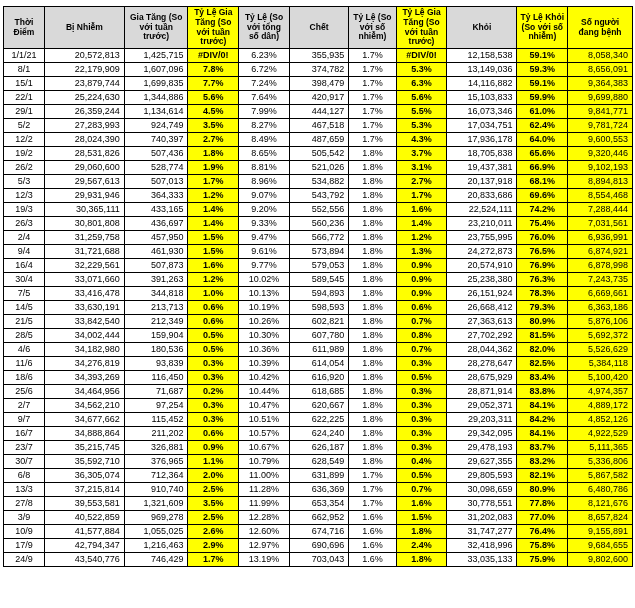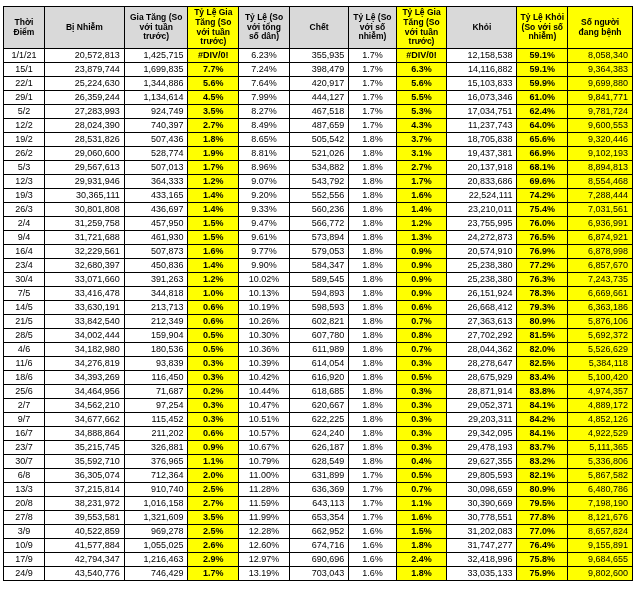--- a/index.html
+++ b/index.html
@@ -97,20 +97,33 @@
           <td class="c hl bold">#DIV/0!</td>
           <td class="c">6.23%</td>
           <td class="r">355,935</td>
           <td class="c">1.7%</td>
           <td class="c hl bold">#DIV/0!</td>
           <td class="r">12,158,538</td>
           <td class="c hl bold">59.1%</td>
           <td class="r hl">8,058,340</td>
         </tr>
         <tr>
+          <td class="c">8/1</td>
+          <td class="r">22,179,909</td>
+          <td class="r">1,607,096</td>
+          <td class="c hl bold">7.8%</td>
+          <td class="c">6.72%</td>
+          <td class="r">374,782</td>
+          <td class="c">1.7%</td>
+          <td class="c hl bold">5.3%</td>
+          <td class="r">13,149,036</td>
+          <td class="c hl bold">59.3%</td>
+          <td class="r hl">8,656,091</td>
+        </tr>
+        <tr>
           <td class="c">15/1</td>
           <td class="r">23,879,744</td>
           <td class="r">1,699,835</td>
           <td class="c hl bold">7.7%</td>
           <td class="c">7.24%</td>
           <td class="r">398,479</td>
           <td class="c">1.7%</td>
           <td class="c hl bold">6.3%</td>
           <td class="r">14,116,882</td>
           <td class="c hl bold">59.1%</td>
@@ -157,21 +170,21 @@
         </tr>
         <tr>
           <td class="c">12/2</td>
           <td class="r">28,024,390</td>
           <td class="r">740,397</td>
           <td class="c hl bold">2.7%</td>
           <td class="c">8.49%</td>
           <td class="r">487,659</td>
           <td class="c">1.7%</td>
           <td class="c hl bold">4.3%</td>
-          <td class="r">11,237,743</td>
+          <td class="r">17,936,178</td>
           <td class="c hl bold">64.0%</td>
           <td class="r hl">9,600,553</td>
         </tr>
         <tr>
           <td class="c">19/2</td>
           <td class="r">28,531,826</td>
           <td class="r">507,436</td>
           <td class="c hl bold">1.8%</td>
           <td class="c">8.65%</td>
           <td class="r">505,542</td>
@@ -279,33 +292,20 @@
           <td class="c hl bold">1.6%</td>
           <td class="c">9.77%</td>
           <td class="r">579,053</td>
           <td class="c">1.8%</td>
           <td class="c hl bold">0.9%</td>
           <td class="r">20,574,910</td>
           <td class="c hl bold">76.9%</td>
           <td class="r hl">6,878,998</td>
         </tr>
         <tr>
-          <td class="c">23/4</td>
-          <td class="r">32,680,397</td>
-          <td class="r">450,836</td>
-          <td class="c hl bold">1.4%</td>
-          <td class="c">9.90%</td>
-          <td class="r">584,347</td>
-          <td class="c">1.8%</td>
-          <td class="c hl bold">0.9%</td>
-          <td class="r">25,238,380</td>
-          <td class="c hl bold">77.2%</td>
-          <td class="r hl">6,857,670</td>
-        </tr>
-        <tr>
           <td class="c">30/4</td>
           <td class="r">33,071,660</td>
           <td class="r">391,263</td>
           <td class="c hl bold">1.2%</td>
           <td class="c">10.02%</td>
           <td class="r">589,545</td>
           <td class="c">1.8%</td>
           <td class="c hl bold">0.9%</td>
           <td class="r">25,238,380</td>
           <td class="c hl bold">76.3%</td>
@@ -498,33 +498,20 @@
           <td class="r">37,215,814</td>
           <td class="r">910,740</td>
           <td class="c hl bold">2.5%</td>
           <td class="c">11.28%</td>
           <td class="r">636,369</td>
           <td class="c">1.7%</td>
           <td class="c hl bold">0.7%</td>
           <td class="r">30,098,659</td>
           <td class="c hl bold">80.9%</td>
           <td class="r hl">6,480,786</td>
-        </tr>
-        <tr>
-          <td class="c">20/8</td>
-          <td class="r">38,231,972</td>
-          <td class="r">1,016,158</td>
-          <td class="c hl bold">2.7%</td>
-          <td class="c">11.59%</td>
-          <td class="r">643,113</td>
-          <td class="c">1.7%</td>
-          <td class="c hl bold">1.1%</td>
-          <td class="r">30,390,669</td>
-          <td class="c hl bold">79.5%</td>
-          <td class="r hl">7,198,190</td>
         </tr>
         <tr>
           <td class="c">27/8</td>
           <td class="r">39,553,581</td>
           <td class="r">1,321,609</td>
           <td class="c hl bold">3.5%</td>
           <td class="c">11.99%</td>
           <td class="r">653,354</td>
           <td class="c">1.7%</td>
           <td class="c hl bold">1.6%</td>

